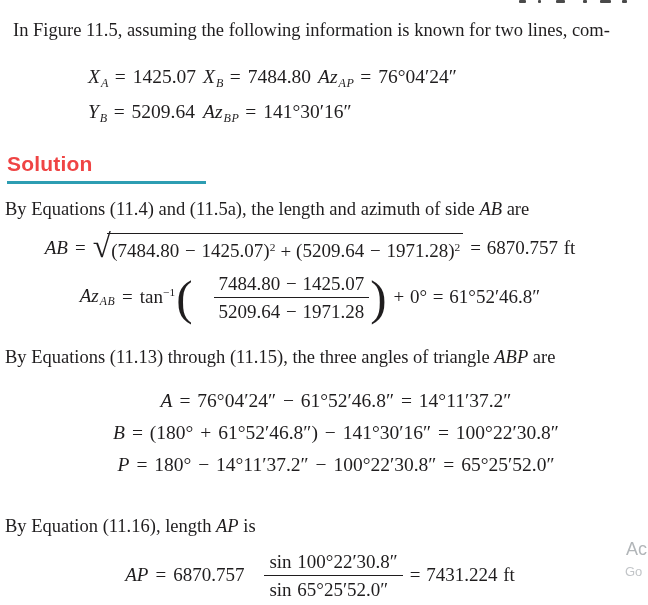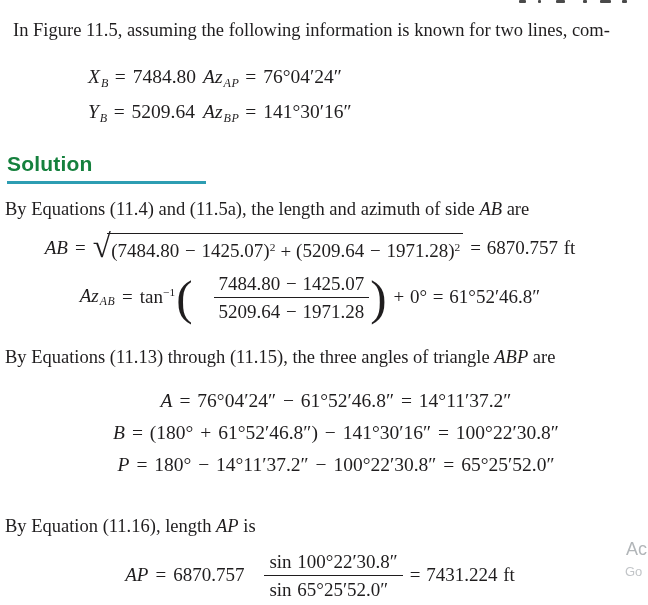--- a/index.html
+++ b/index.html
@@ -27,21 +27,21 @@
   .givens { position:absolute; top:66px; left:88px; font-size:19.5px; white-space:nowrap; }
   .givens .grow { display:flex; height:35px; align-items:flex-start; }
   .givens .cell { display:inline-block; }
   .givens .c1 { width:115px; }
   .givens .c2 { width:115px; }
   .givens .val { margin-left:6px; word-spacing:2px; }
   
   .sol-heading {
     position:absolute; top:152px; left:7px;
     font-family:"Liberation Sans", sans-serif;
-    font-weight:bold; font-size:21px; color:#15803d; letter-spacing:0.2px;text-align:center;
+    font-weight:bold; font-size:21px; color:#ef4444; letter-spacing:0.2px;text-align:center;
   }
   .sol-rule {
     position:absolute; top:181px; left:7px;
     width:199px; height:2.5px; background:#2d9db2;
   }
   .para-ab { top:197px; }
   .para-angles { top:345px; }
   .para-ap { top:514px; }
   
   .equation {
@@ -95,20 +95,21 @@
     <i style="left:600px;width:11px"></i>
     <i style="left:622px;width:5px"></i>
   </div>
 
   <div class="para problem">
     <span>In Figure 11.5, assuming the following information is known for two lines, com-</span><br>
   </div>
 
   <div class="givens">
     <div class="grow">
+      <span class="cell c1"><span class="v">X</span><sub class="vs">A</sub><span class="val">= 1425.07</span></span>
       <span class="cell c2"><span class="v">X</span><sub class="vs">B</sub><span class="val">= 7484.80</span></span>
       <span class="cell c3"><span class="v">Az</span><sub class="vs">AP</sub><span class="val">= 76°04′24″</span></span>
     </div>
     <div class="grow">
       <span class="cell c2"><span class="v">Y</span><sub class="vs">B</sub><span class="val">= 5209.64</span></span>
       <span class="cell c3"><span class="v">Az</span><sub class="vs">BP</sub><span class="val">= 141°30′16″</span></span>
     </div>
   </div>
 
   <div class="sol-heading">Solution</div>

